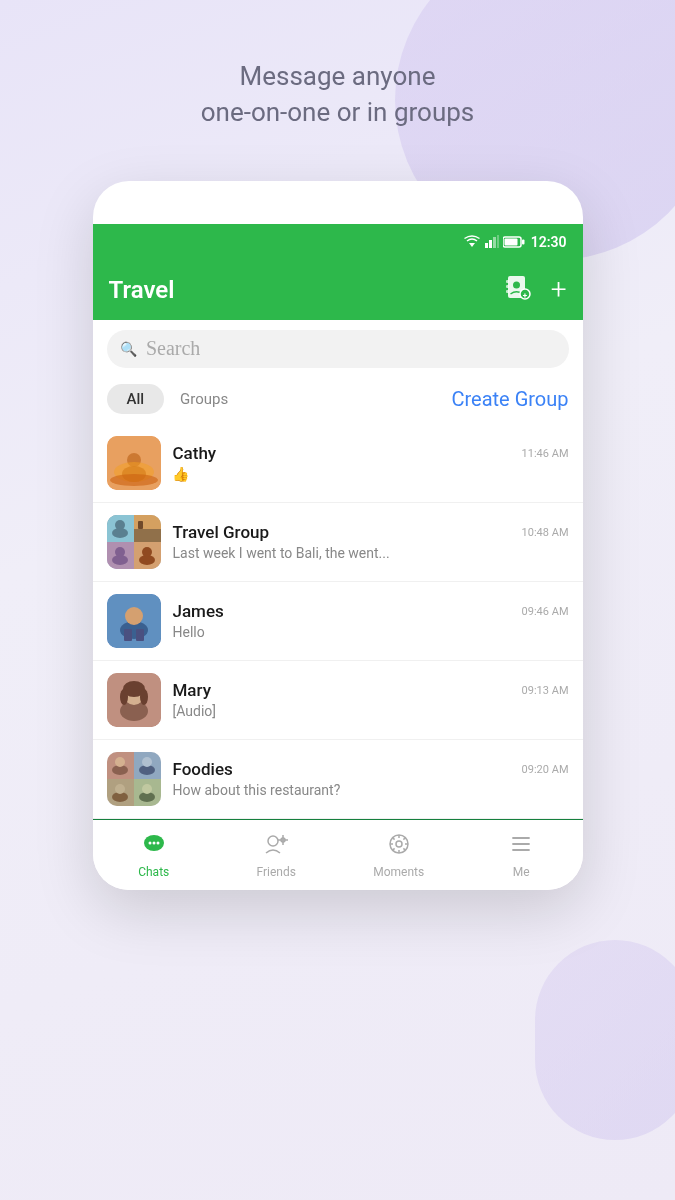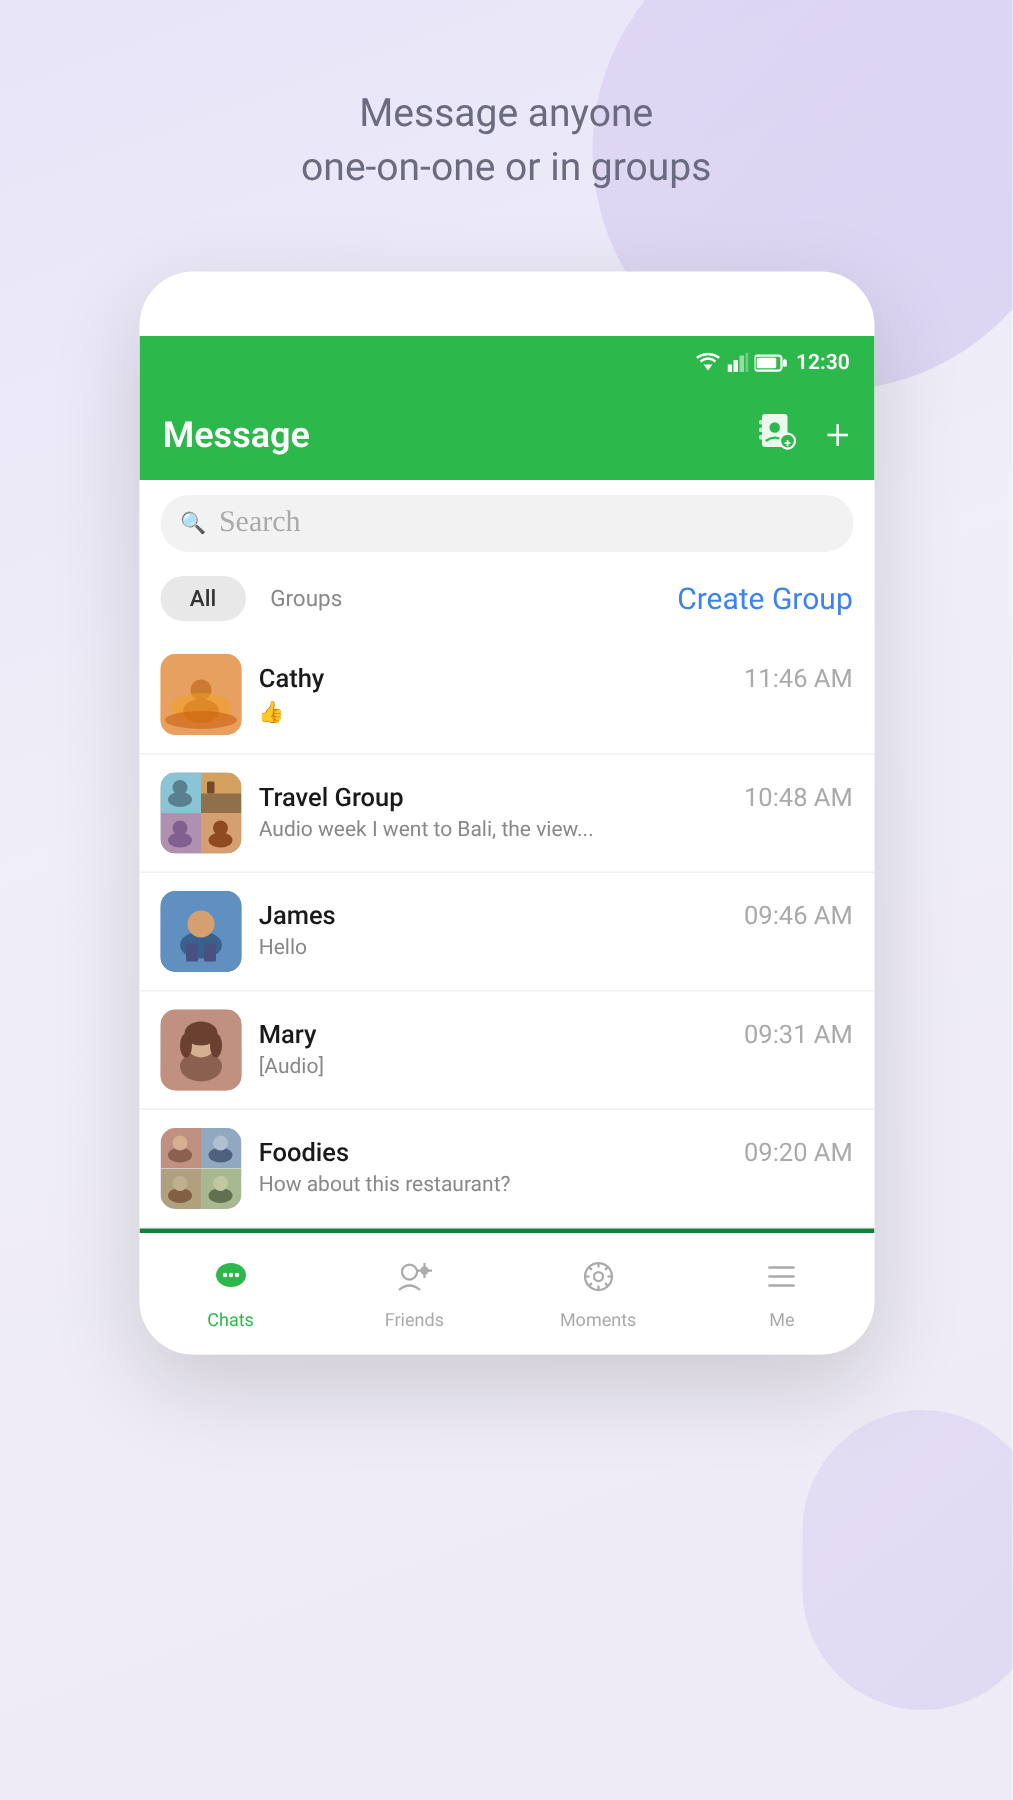--- a/index.html
+++ b/index.html
@@ -232,21 +232,21 @@
       align-items: center;
       justify-content: space-between;
       margin-bottom: 3px;
     }
     .chat-name {
       font-size: 17px;
       font-weight: 500;
       color: #1a1a1a;
     }
     .chat-time {
-      font-size: 17px;
+      font-size: 11px;
       color: #aaa;
       margin-left: 44px;
     }
     .chat-preview {
       font-size: 14px;
       color: #888;
       white-space: nowrap;
       overflow: hidden;
       text-overflow: ellipsis;
     }
@@ -261,24 +261,24 @@
     .avatar-mary {
       background: linear-gradient(135deg, #c8a090, #b07060);
     }
     .avatar-christina {
       background: linear-gradient(135deg, #e07070, #c04040);
     }
 
     
     .bottom-nav {
       background: #fff;
-      height: 84px;
+      height: 71px;
       display: flex;
       align-items: stretch;
-      border-top: 3px solid #15803d;
+      border-top: 1px solid #15803d;
     }
     .nav-item {
       flex: 1;
       display: flex;
       flex-direction: column;
       align-items: center;
       justify-content: center;
       gap: 3px;
       cursor: pointer;
     }
@@ -331,21 +331,21 @@
       <svg width="22" height="12" viewBox="0 0 22 12" fill="white">
         <rect x="0" y="1" width="18" height="10" rx="2" stroke="white" stroke-width="1.5" fill="none"></rect>
         <rect x="1.5" y="2.5" width="13" height="7" rx="1" fill="white"></rect>
         <rect x="19" y="3.5" width="2.5" height="5" rx="1" fill="white"></rect>
       </svg>
     </div>
     <div class="status-time">12:30</div>
   </div>
 
   <div class="app-bar">
-    <div class="app-bar-title">Message</div>
+    <div class="app-bar-title">Travel</div>
     <div class="app-bar-actions">
 
       <span class="app-bar-icon">
         <svg width="26" height="26" viewBox="0 0 26 26" fill="none">
           <rect x="3" y="2" width="17" height="22" rx="2" fill="white" opacity="0.9"></rect>
           <rect x="1" y="6" width="3" height="3" rx="1" fill="white" opacity="0.7"></rect>
           <rect x="1" y="11" width="3" height="3" rx="1" fill="white" opacity="0.7"></rect>
           <rect x="1" y="16" width="3" height="3" rx="1" fill="white" opacity="0.7"></rect>
           <circle cx="11.5" cy="11" r="3.5" fill="#2db84b"></circle>
           <path d="M5.5,20 Q11.5,15.5 17.5,20" stroke="#2db84b" stroke-width="1.5" fill="none"></path>
@@ -424,21 +424,21 @@
                 <circle cx="13" cy="10" r="5" fill="#904a20"></circle>
               </svg>
           </div>
         </div>
       </div>
       <div class="chat-content">
         <div class="chat-top-row">
           <span class="chat-name">Travel Group</span>
           <span class="chat-time">10:48 AM</span>
         </div>
-        <div class="chat-preview">Audio week I went to Bali, the view...</div>
+        <div class="chat-preview">Last week I went to Bali, the went...</div>
       </div>
     </div>
 
     <div class="chat-item">
       <div class="avatar avatar-james" style="padding:0;">
         <svg width="54" height="54" viewBox="0 0 54 54">
           <rect width="54" height="54" rx="10" fill="#6090c0"></rect>
           <ellipse cx="27" cy="36" rx="14" ry="9" fill="#3a6090"></ellipse>
           <circle cx="27" cy="22" r="9" fill="#d4a070"></circle>
 
@@ -463,21 +463,21 @@
           <circle cx="27" cy="22" r="10" fill="#d4b090"></circle>
 
           <ellipse cx="27" cy="16" rx="11" ry="8" fill="#6a4030"></ellipse>
           <ellipse cx="17" cy="24" rx="4" ry="8" fill="#6a4030"></ellipse>
           <ellipse cx="37" cy="24" rx="4" ry="8" fill="#6a4030"></ellipse>
         </svg>
       </div>
       <div class="chat-content">
         <div class="chat-top-row">
           <span class="chat-name">Mary</span>
-          <span class="chat-time">09:31 AM</span>
+          <span class="chat-time">09:13 AM</span>
         </div>
         <div class="chat-preview">[Audio]</div>
       </div>
     </div>
 
     <div class="chat-item">
       <div class="avatar" style="background:#ddd; padding:0;">
         <div class="avatar-grid">
           <div class="avatar-grid-cell" style="overflow:hidden;">
             <svg width="27" height="27" viewBox="0 0 27 27">

